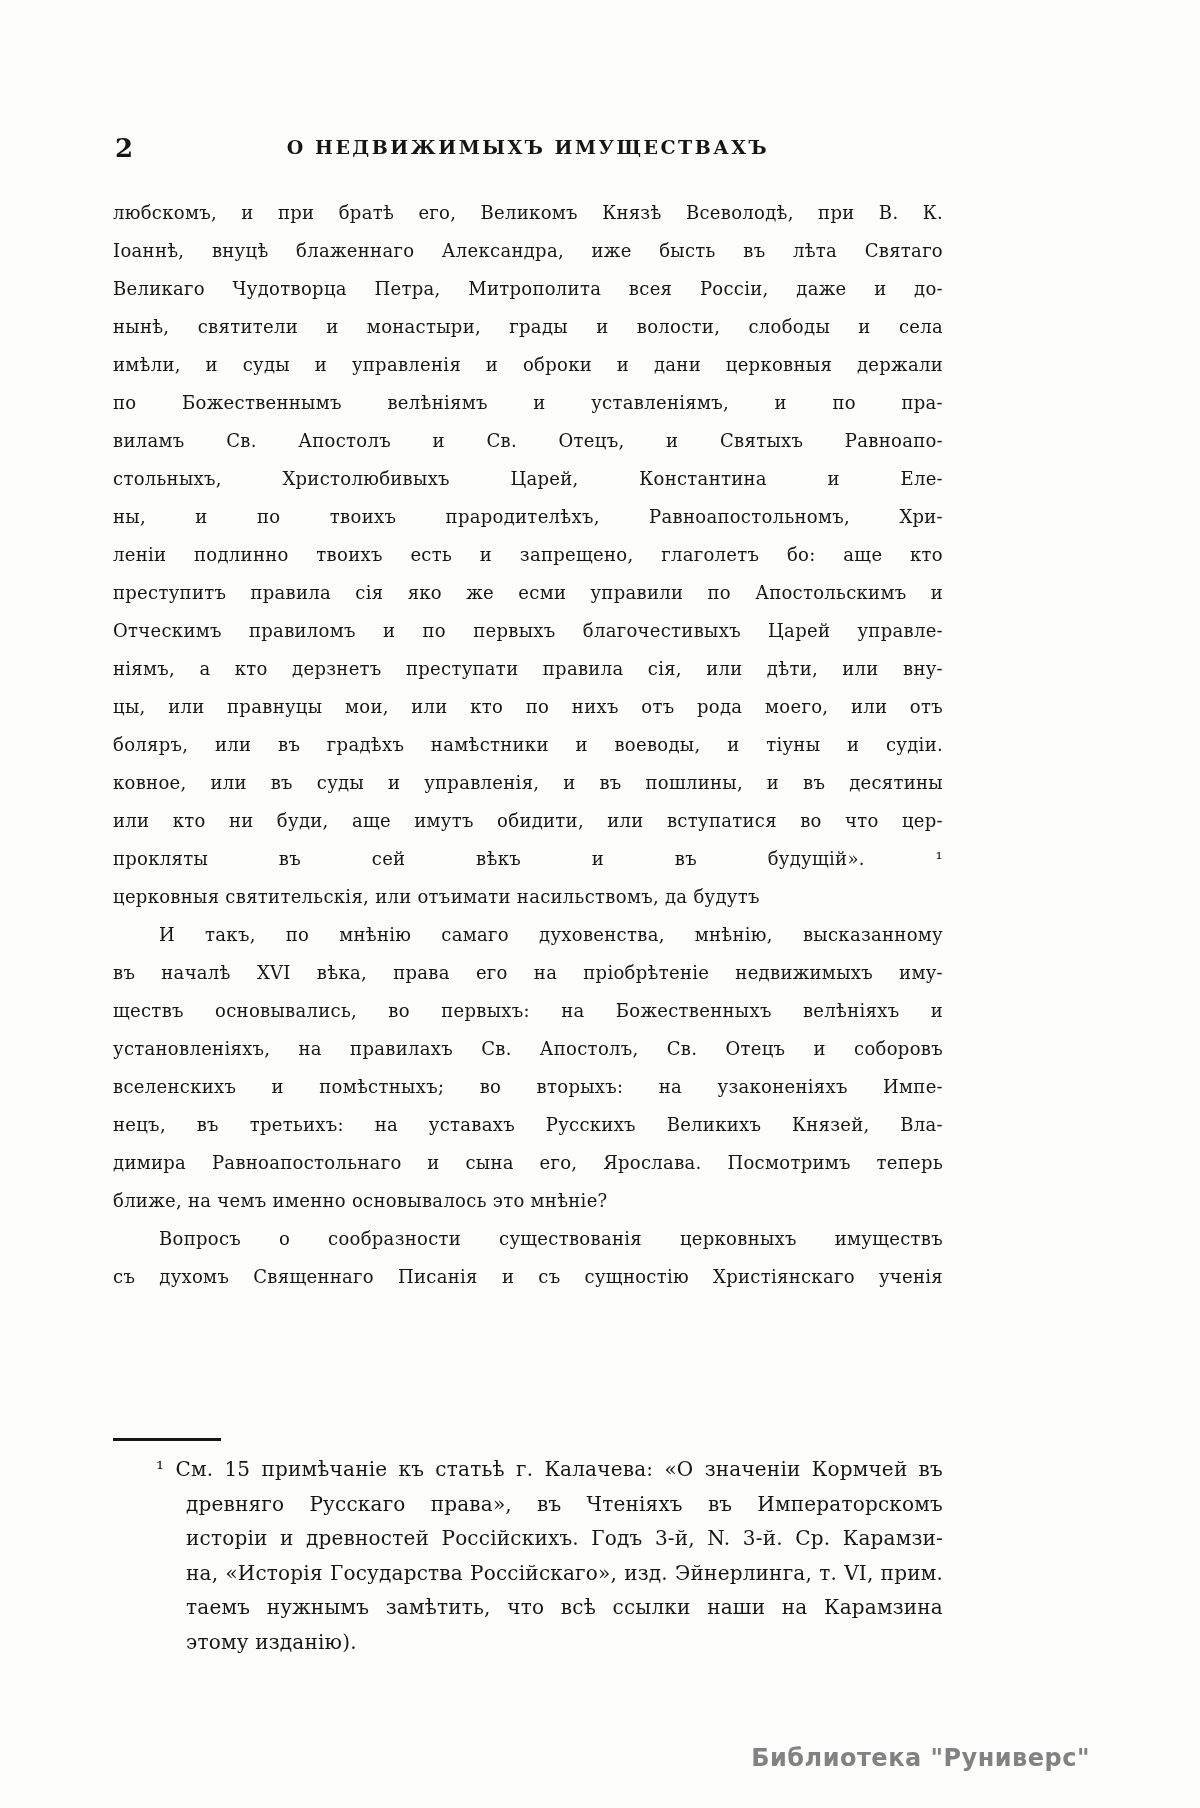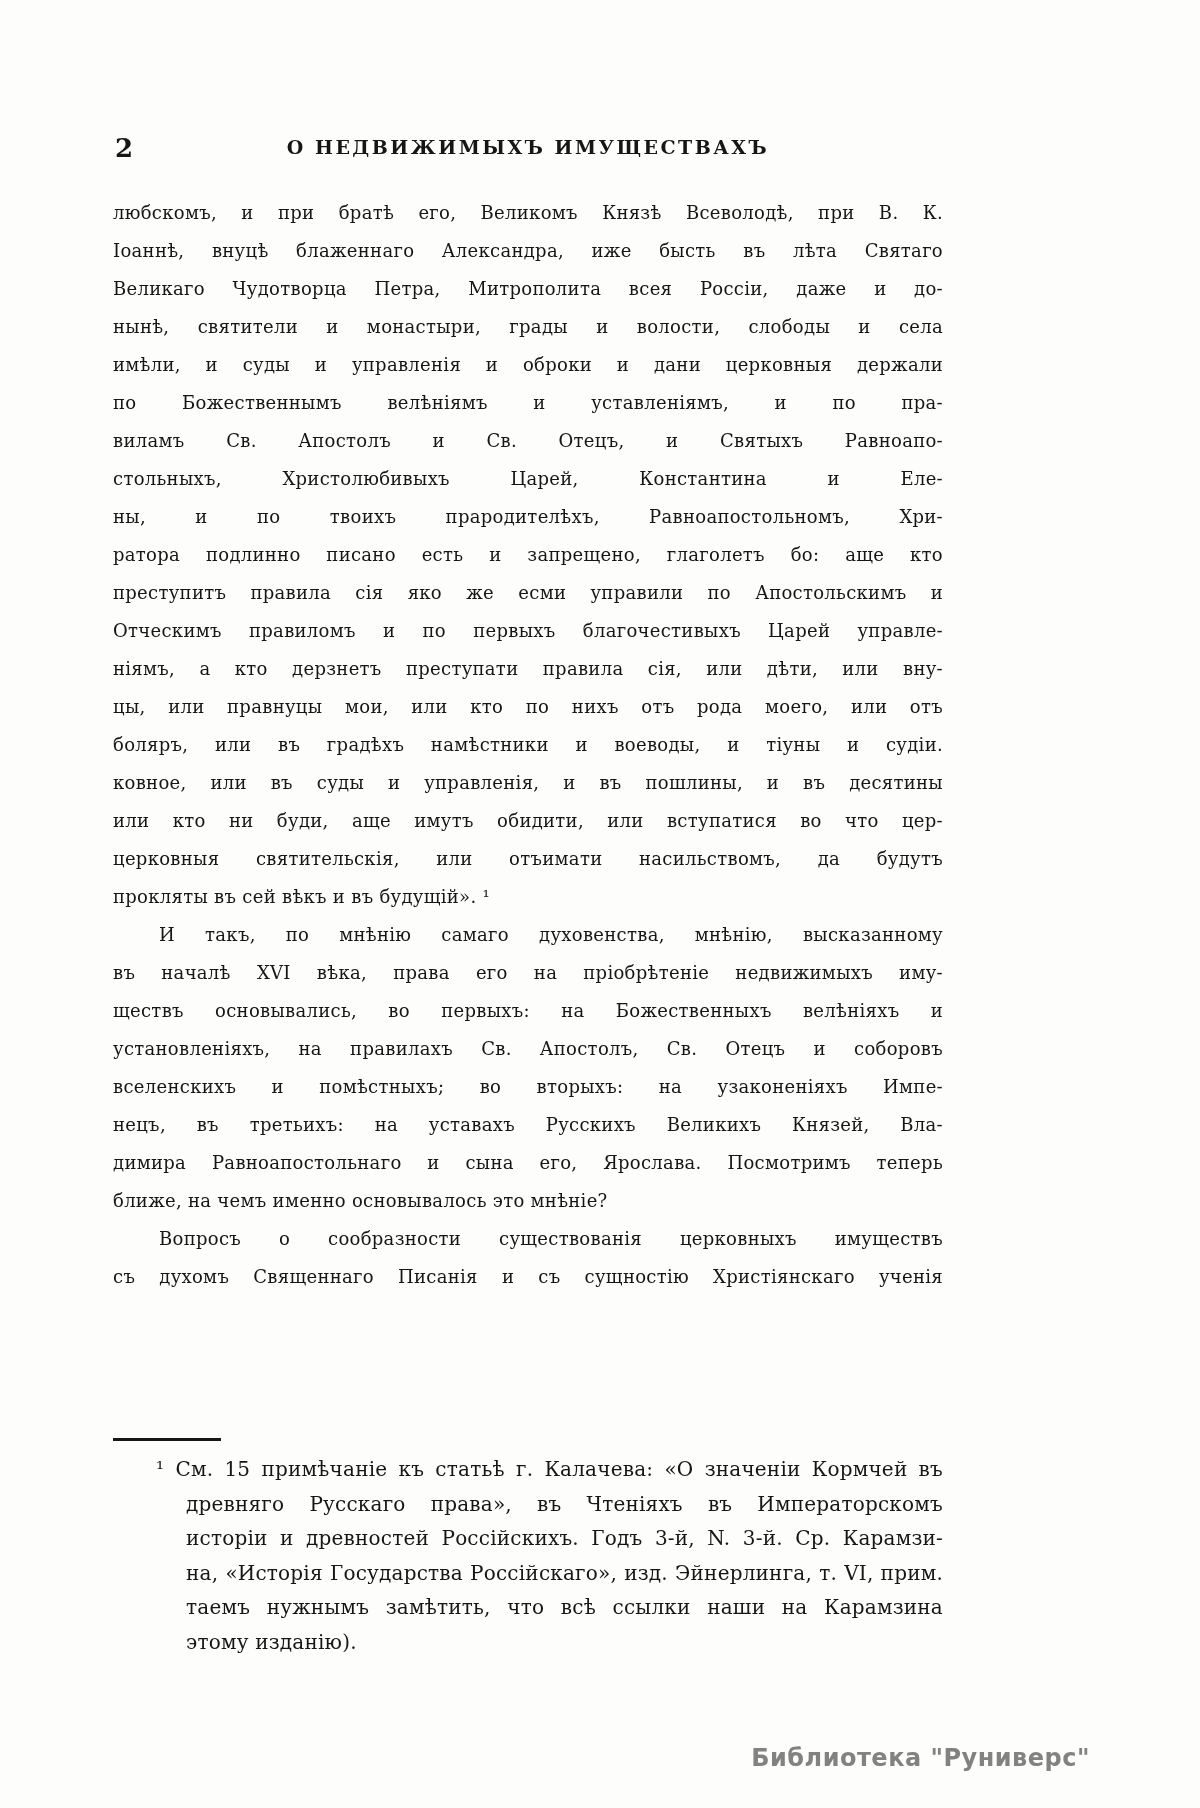--- a/index.html
+++ b/index.html
@@ -47,30 +47,30 @@
     <div class="para">
         <div class="line">любскомъ, и при братѣ его, Великомъ Князѣ Всеволодѣ, при В. К.</div>
         <div class="line">Іоаннѣ, внуцѣ блаженнаго Александра, иже бысть въ лѣта Святаго</div>
         <div class="line">Великаго Чудотворца Петра, Митрополита всея Россіи, даже и до-</div>
         <div class="line">нынѣ, святители и монастыри, грады и волости, слободы и села</div>
         <div class="line">имѣли, и суды и управленія и оброки и дани церковныя держали</div>
         <div class="line">по Божественнымъ велѣніямъ и уставленіямъ, и по пра-</div>
         <div class="line">виламъ Св. Апостолъ и Св. Отецъ, и Святыхъ Равноапо-</div>
         <div class="line">стольныхъ, Христолюбивыхъ Царей, Константина и Еле-</div>
         <div class="line">ны, и по твоихъ прародителѣхъ, Равноапостольномъ, Хри-</div>
-        <div class="line">ратора подлинно писано есть и запрещено, глаголетъ бо: аще кто</div>
+        <div class="line">леніи подлинно твоихъ есть и запрещено, глаголетъ бо: аще кто</div>
         <div class="line">преступитъ правила сія яко же есми управили по Апостольскимъ и</div>
         <div class="line">Отческимъ правиломъ и по первыхъ благочестивыхъ Царей управле-</div>
         <div class="line">ніямъ, а кто дерзнетъ преступати правила сія, или дѣти, или вну-</div>
         <div class="line">цы, или правнуцы мои, или кто по нихъ отъ рода моего, или отъ</div>
         <div class="line">боляръ, или въ градѣхъ намѣстники и воеводы, и тіуны и судіи.</div>
         <div class="line">ковное, или въ суды и управленія, и въ пошлины, и въ десятины</div>
         <div class="line">или кто ни буди, аще имутъ обидити, или вступатися во что цер-</div>
+        <div class="line">прокляты въ сей вѣкъ и въ будущій». ¹</div>
         <div class="line">церковныя святительскія, или отъимати насильствомъ, да будутъ</div>
-        <div class="line">прокляты въ сей вѣкъ и въ будущій». ¹</div>
       </div>
     <div class="para indent">
         <div class="line">И такъ, по мнѣнію самаго духовенства, мнѣнію, высказанному</div>
         <div class="line">въ началѣ XVI вѣка, права его на пріобрѣтеніе недвижимыхъ иму-</div>
         <div class="line">ществъ основывались, во первыхъ: на Божественныхъ велѣніяхъ и</div>
         <div class="line">установленіяхъ, на правилахъ Св. Апостолъ, Св. Отецъ и соборовъ</div>
         <div class="line">вселенскихъ и помѣстныхъ; во вторыхъ: на узаконеніяхъ Импе-</div>
         <div class="line">нецъ, въ третьихъ: на уставахъ Русскихъ Великихъ Князей, Вла-</div>
         <div class="line">димира Равноапостольнаго и сына его, Ярослава. Посмотримъ теперь</div>
         <div class="line">ближе, на чемъ именно основывалось это мнѣніе?</div>

